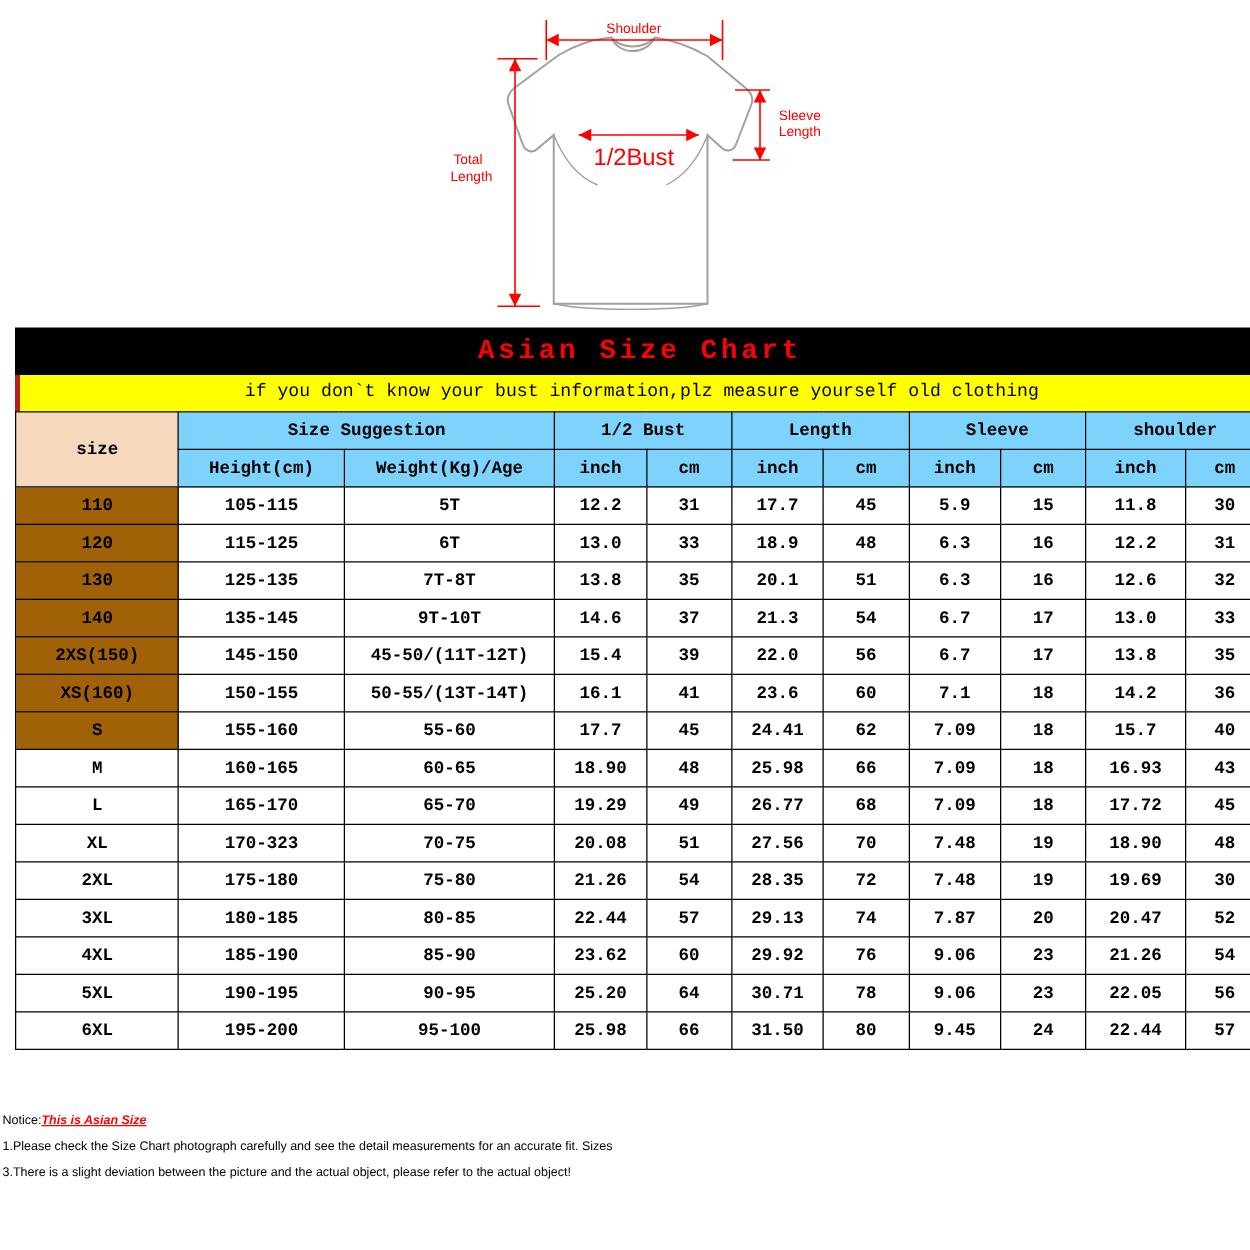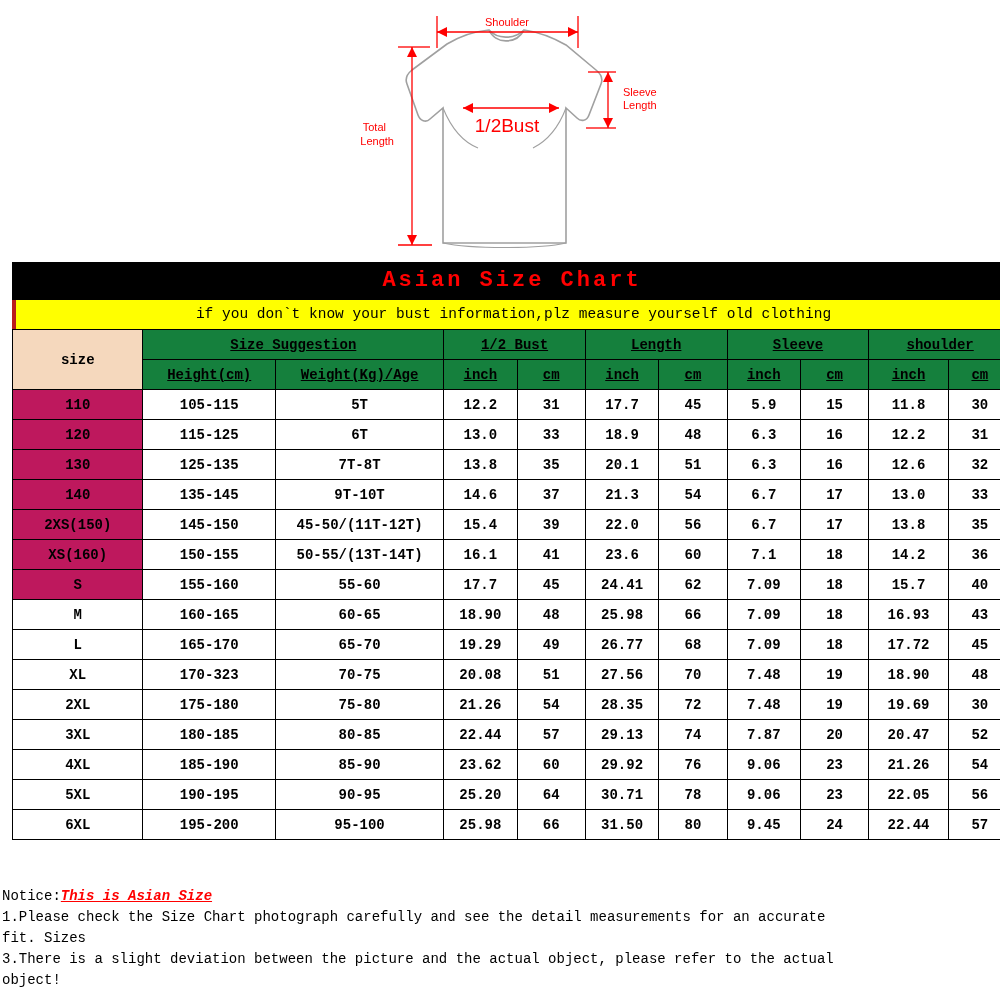--- a/index.html
+++ b/index.html
@@ -73,28 +73,27 @@
     border: 1px solid #000000;
     text-align: center;
     padding: 0;
     height: 30px;
     font-size: 14px;
     font-weight: 700;
     color: #000000;
     box-sizing: border-box;
   }
   .hdr {
-    background: #15803d;
-    text-decoration: underline;
+    background: #7dd3fc;
   }
   .hdr-size {
     background: #f5d8bd;
   }
   .col-size {
-    background: #be185d;
+    background: #a16207;
     font-size: 15px;
     margin-left: 11px;
   }
   .col-size-plain {
     background: #ffffff;
     font-size: 15px;
   }
   .red {
     color: #ff0000;
   }
@@ -117,22 +116,22 @@
   col.c-sc     { width: 67px; }
   col.c-shi    { width: 78px; }
   col.c-shc    { width: 62px; }
 
   
   .notice {
     position: absolute;
     left: 0;
     top: 884px;
     width: 848px;
-    font-family: Liberation Mono, monospace;
-    font-size: 14px;
+    font-family: Liberation Sans, sans-serif;
+    font-size: 10px;
     line-height: 21px;
     color: #000000;
     padding: 2px 2px 0 2px;
     box-sizing: border-box;
   }
   .notice .lbl { color: #000000; }
   .notice .asian {
     color: #ff0000;
     font-style: italic;
     text-decoration: underline;

